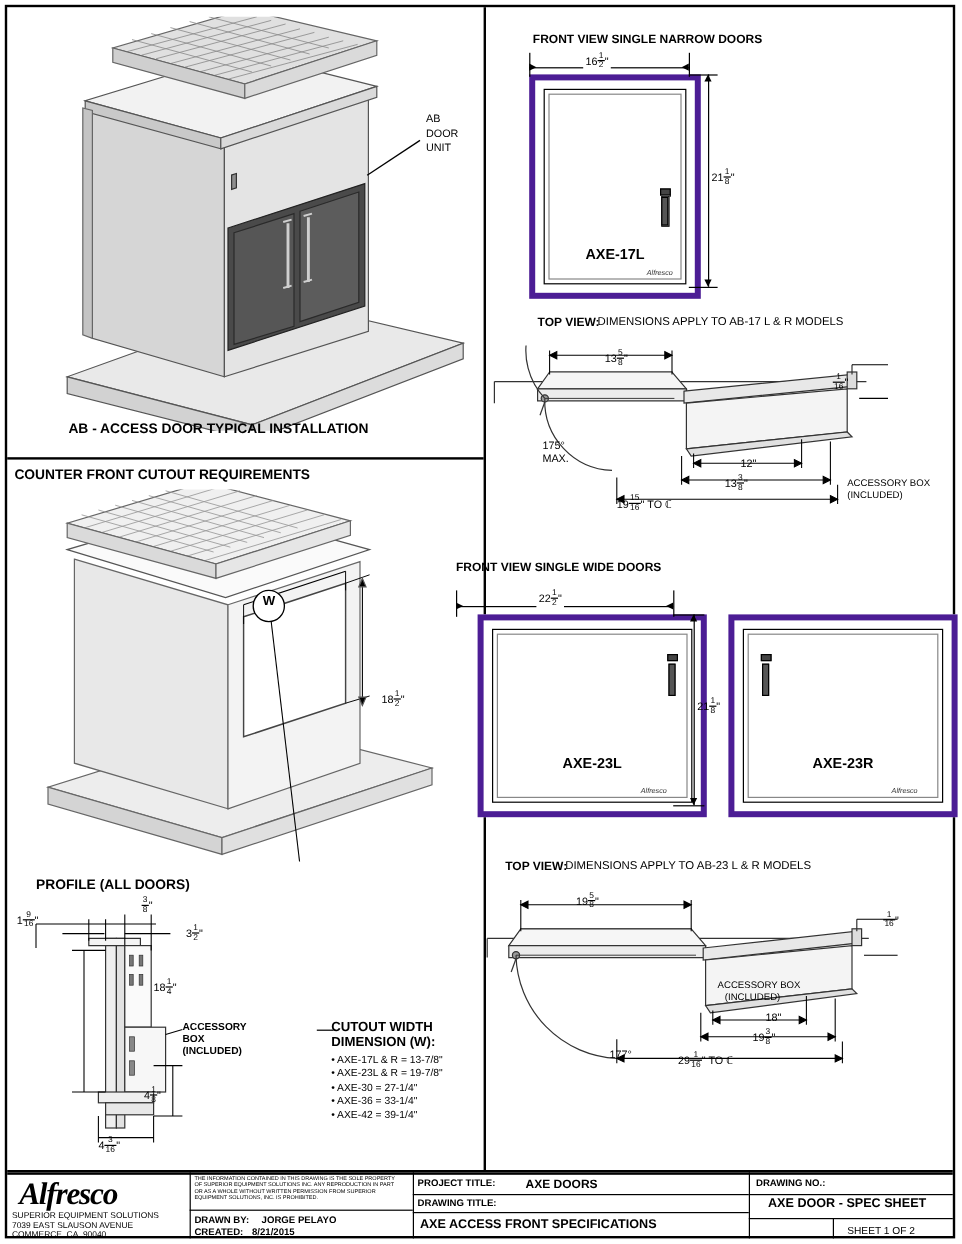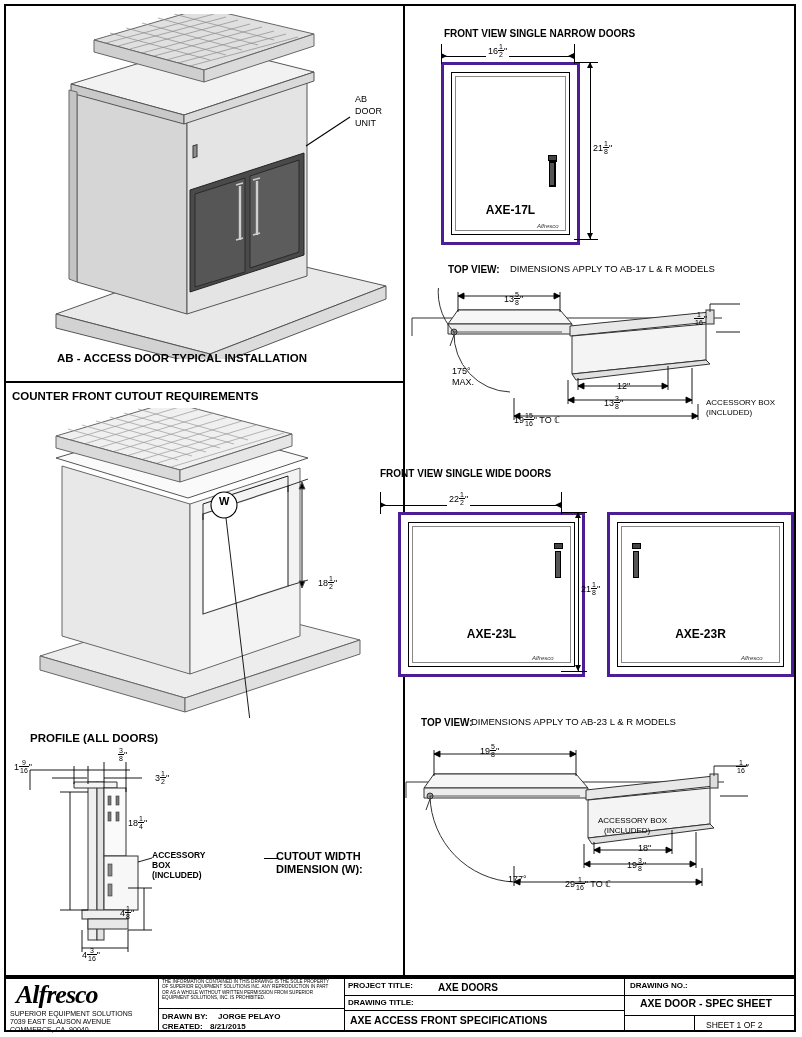--- a/index.html
+++ b/index.html
@@ -31,21 +31,21 @@
   .ext{position:absolute;background:#000;width:1px;}
   .exth{position:absolute;background:#000;height:1px;}
   .arrL, .arrR{position:absolute;width:0;height:0;border-top:3px solid transparent;border-bottom:3px solid transparent;}
   .arrL{border-right:6px solid #000;}
   .arrR{border-left:6px solid #000;}
   .arrU,.arrD{position:absolute;width:0;height:0;border-left:3px solid transparent;border-right:3px solid transparent;}
   .arrU{border-bottom:6px solid #000;}
   .arrD{border-top:6px solid #000;}
 
   
-  .doorbox{position:absolute;border:3px solid #4c1d95;background:#fff;}
+  .doorbox{position:absolute;border:5px solid #4c1d95;background:#fff;}
   .doorbox .inner1{position:absolute;left:7px;top:7px;right:7px;bottom:7px;border:1px solid #000;}
   .doorbox .inner2{position:absolute;left:11px;top:11px;right:11px;bottom:11px;border:1px solid #888;}
   .handle{position:absolute;background:#fff;border:1px solid #000;}
   .hinge{position:absolute;background:#444;border:1px solid #000;}
   .doorlabel{position:absolute;width:100%;text-align:center;font-weight:bold;font-size:12px;}
   .logomark{position:absolute;font-size:6px;font-style:italic;color:#333;}
 
   
   .art{position:absolute;}
   .art svg{display:block;}
@@ -184,20 +184,27 @@
   <div class="dim" style="left:318px;top:576px;">
     <span>18</span><span class="frac"><span class="n">1</span><span class="d">2</span></span>"
   </div>
 
   <div class="hline" style="left:264px;top:858px;width:14px;height:1.2px;"></div>
 
   <div class="cutlist" style="left:276px;top:850px;font-size:11px;line-height:13px;">
     <div>CUTOUT WIDTH</div>
     <div>DIMENSION (W):</div>
   </div>
+  <div class="cutlist" style="left:276px;top:878px;font-weight:normal;font-size:8.6px;line-height:11.4px;">
+    <div>• AXE-17L &amp; R = 13-7/8"</div>
+    <div>• AXE-23L &amp; R = 19-7/8"</div>
+    <div>• AXE-30 = 27-1/4"</div>
+    <div>• AXE-36 = 33-1/4"</div>
+    <div>• AXE-42 = 39-1/4"</div>
+  </div>
 
   <div class="ttl" style="left:30px;top:732px;">PROFILE (ALL DOORS)</div>
 
   <div class="art" style="left:12px;top:752px;">
     <svg width="220" height="205" viewBox="0 0 220 205">
       <g stroke="#333" stroke-width="1" fill="none">
 
         <rect x="76" y="30" width="9" height="158" fill="#efefef" stroke="#333"></rect>
         <rect x="85" y="30" width="7" height="158" fill="#e2e2e2" stroke="#333"></rect>
 
@@ -293,21 +300,21 @@
   <div class="exth" style="left:574px;top:62px;width:24px;"></div>
   <div class="exth" style="left:574px;top:239px;width:24px;"></div>
   <div class="dimlinev" style="left:590px;top:62px;height:177px;"></div>
   <div class="arrU" style="left:587px;top:62px;"></div>
   <div class="arrD" style="left:587px;top:233px;"></div>
   <div class="dim" style="left:593px;top:141px;">
     <span>21</span><span class="frac"><span class="n">1</span><span class="d">8</span></span>"
   </div>
 
   <div class="ttl2" style="left:448px;top:264px;">TOP VIEW:</div>
-  <div class="lbl" style="left:510px;top:264px;font-size:9.5px;">DIMENSIONS APPLY TO AB-17 L &amp; R MODELS</div>
+  <div class="lbl" style="left:498px;top:264px;font-size:9.5px;">DIMENSIONS APPLY TO AB-17 L &amp; R MODELS</div>
 
   <div class="art" style="left:410px;top:288px;">
     <svg width="380" height="140" viewBox="0 0 380 140">
       <g stroke="#333" stroke-width="1" fill="none">
 
         <line x1="2" y1="30" x2="312" y2="30" stroke="#333" stroke-width="1.2"></line>
         <line x1="2" y1="30" x2="2" y2="48"></line>
 
         <polygon points="48,22 48,36 150,36 150,22" fill="#fff" stroke="#333"></polygon>
         <polygon points="38,36 48,22 150,22 162,36" fill="#f6f6f6" stroke="#333"></polygon>

